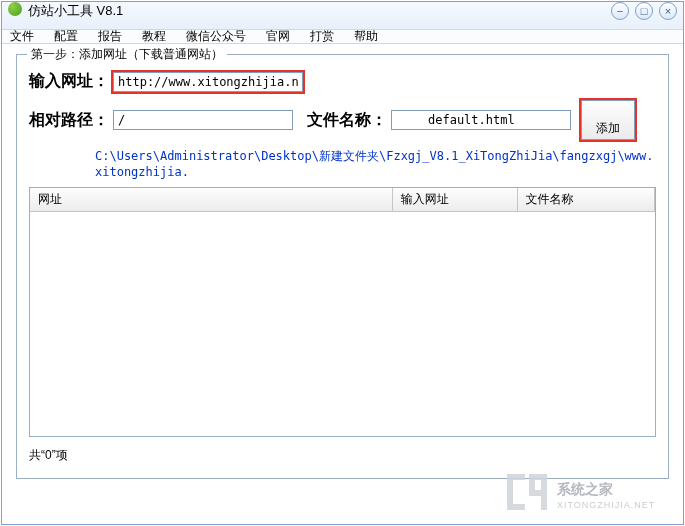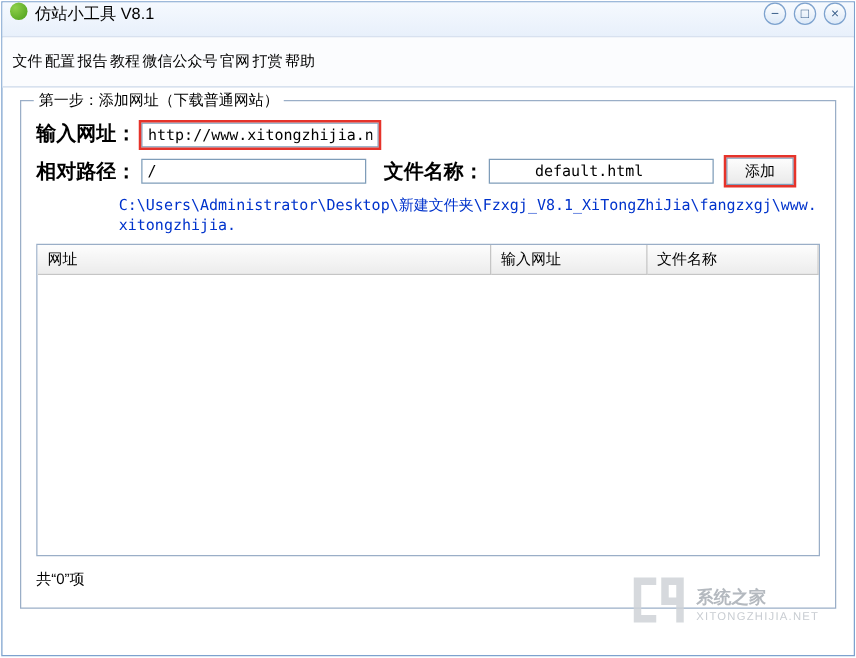--- a/index.html
+++ b/index.html
@@ -6,48 +6,48 @@
 body { font-family: "Microsoft YaHei", SimSun, sans-serif; font-size: 12px; background: #fff; width: 685px; height: 526px; position: relative; overflow: hidden; }
 
 .window { border: 1px solid #7da2ce; width: 683px; height: 524px; margin: 1px; background: #fff; }
 
 .titlebar { height: 28px; background: linear-gradient(to bottom, #f5f9fe, #e8f0fb); display: flex; align-items: flex-start; padding: 0 6px; border-bottom: 1px solid #cdd9ea; }
 .app-icon { width: 14px; height: 14px; border-radius: 50%; background: radial-gradient(circle at 30% 30%, #8ed04a, #4a9e1a); margin-right: 6px; }
 .title-text { flex: 1; font-size: 13px; color: #000; }
 .win-controls { display: flex; gap: 6px; }
 .win-btn { width: 18px; height: 18px; border-radius: 50%; border: 1px solid #7da2ce; background: linear-gradient(to bottom, #fefefe, #dce9f8); display: flex; align-items: center; justify-content: center; font-size: 11px; color: #3a5f8a; cursor: pointer; line-height: 1; }
 
-.menubar { height: 40px; display: flex; align-items: center; padding: 0 8px; gap: 2px; border-bottom: 1px solid #cdd9ea; background: #fbfcfe; font-size: 12px; }
+.menubar { height: 14px; display: flex; align-items: center; padding: 0 8px; gap: 20px; border-bottom: 1px solid #cdd9ea; background: #fbfcfe; font-size: 12px; }
 .menu-item { color: #000; cursor: pointer; }
 
 .content { padding: 10px 14px; position: relative; }
 
 .groupbox { border: 1px solid #9aaec7; position: relative; padding: 16px 12px 10px 12px; }
 .groupbox-title { position: absolute; top: -9px; left: 10px; background: #fff; padding: 0 4px; font-size: 12px; }
 
 .row { display: flex; align-items: center; margin-bottom: 8px; gap: 4px; }
 .label { font-size: 16px; min-width: 62px; text-align: right; font-weight: bold; }
 .input { border: 1px solid #7f9db9; font-family: "SimSun", monospace; font-size: 12px; padding: 2px 4px; height: 20px; background: #fff; }
 .input.url { width: 190px; }
 .input.path { width: 180px; }
 .input.fname { width: 180px; padding-left: 36px; }
 .hl-red { outline: 2px solid #e6332a; outline-offset: 0; }
-.btn-add { border: 1px solid #7f9db9; background: linear-gradient(to bottom,#fdfdfd,#eaeaea); padding: 2px 14px; height: 22px; font-size: 12px; cursor: pointer; margin-left: 6px; }
+.btn-add { border: 1px solid #7f9db9; background: linear-gradient(to bottom,#fdfdfd,#eaeaea); padding: 19px 14px; height: 22px; font-size: 12px; cursor: pointer; margin-left: 6px; }
 
 .path-text { color: #0033cc; font-family: "SimSun", monospace; font-size: 12px; margin: 2px 0 8px 66px; word-break: break-all; }
 
 .table-wrap { border: 1px solid #9aaec7; height: 250px; overflow: auto; background: #fff; }
 table { width: 100%; border-collapse: collapse; font-family: Liberation Serif, serif; }
 thead th { background: linear-gradient(to bottom,#fdfdfd,#ececec); border-right: 1px solid #c5c5c5; border-bottom: 1px solid #c5c5c5; font-weight: normal; text-align: left; padding: 3px 8px; font-size: 12px; }
 thead th:first-child { width: 58%; }
 thead th:nth-child(2) { width: 20%; }
 
 .count-text { margin-top: 10px; margin-bottom: 4px; font-size: 12px; }
 
-.watermark { position: absolute; right: 0; bottom: 16px; width: 200px; height: 60px; opacity: 0.85; pointer-events: none; }
+.watermark { position: absolute; right: 0; bottom: 4px; width: 200px; height: 60px; opacity: 0.85; pointer-events: none; }
 .watermark svg { width: 100%; height: 100%; }
 .wm-text { color: #a0a6ac; font-size: 14px; font-weight: bold; }
 .wm-sub { color: #b7bcc2; font-size: 9px; letter-spacing: 1px; }
 </style>
 </head>
 <body>
 
 <div class="window">
   <div class="titlebar">
     <div class="app-icon"></div>

